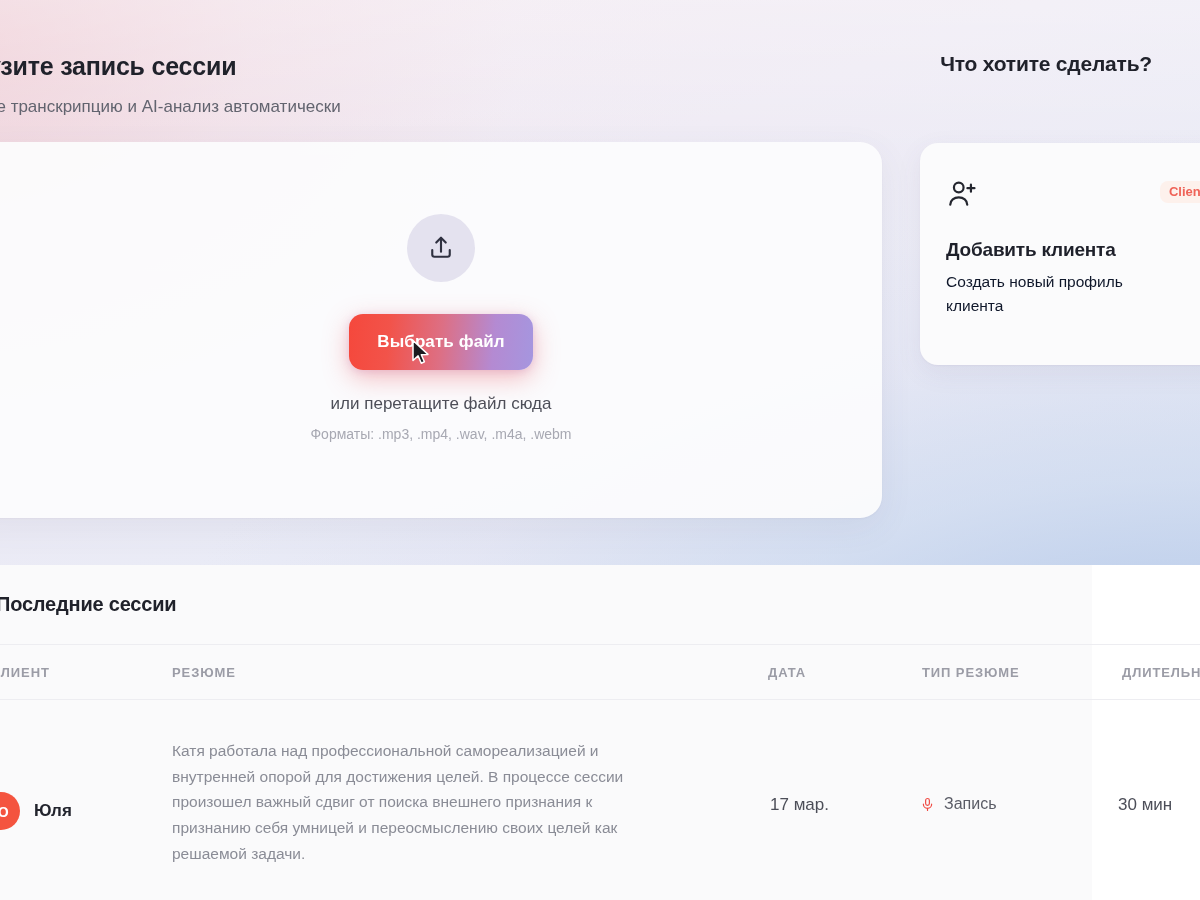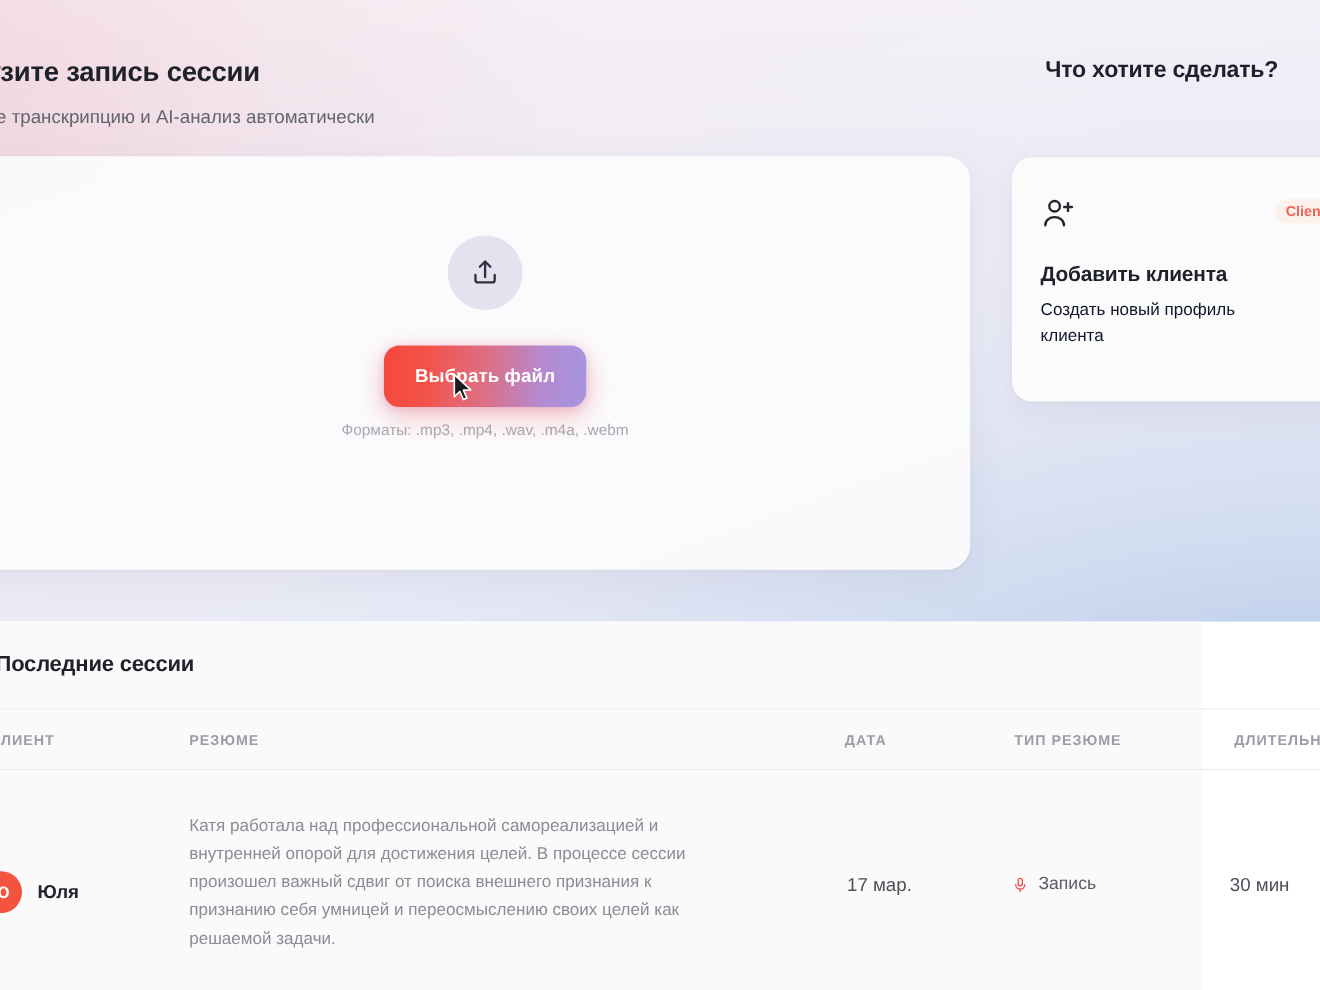--- a/index.html
+++ b/index.html
@@ -50,21 +50,21 @@
     position: absolute;
     left: -38px;
     top: 97px;
     font-size: 17px;
     font-weight: 400;
     color: #62646f;
     white-space: nowrap;
   }
   .panel-title {
     position: absolute;
-    right: 38px;
+    right: 48px;
     top: 52px;
     font-size: 21px;
     font-weight: 700;
     color: #20222b;
     letter-spacing: -0.2px;
     white-space: nowrap;
   }
 
   
   .upload-card {
@@ -310,20 +310,21 @@
     <div class="upload-badge">
       <svg width="30" height="30" viewBox="0 0 24 24" fill="none" stroke="#2f3140" stroke-width="1.7" stroke-linecap="round" stroke-linejoin="round">
         <path d="M12 15V4"></path>
         <path d="M8.2 7.6 12 3.8l3.8 3.8"></path>
         <path d="M5 13.6v3.6a1.8 1.8 0 0 0 1.8 1.8h10.4a1.8 1.8 0 0 0 1.8-1.8v-3.6"></path>
       </svg>
     </div>
 
     <button class="choose-btn">Выбрать файл</button>
 
+    <div class="drop-hint">или перетащите файл сюда</div>
     <div class="formats">Форматы: .mp3, .mp4, .wav, .m4a, .webm</div>
   </div>
 </div>
 
 <div class="action-card">
   <div class="action-top">
     <span class="action-icon">
       <svg width="34" height="34" viewBox="0 0 24 24" fill="none" stroke="#24262f" stroke-width="1.55" stroke-linecap="round" stroke-linejoin="round">
         <circle cx="9" cy="7.4" r="3.4"></circle>
         <path d="M3 19.6c0-3.2 2.7-5.2 6-5.2s6 2 6 5.2"></path>

